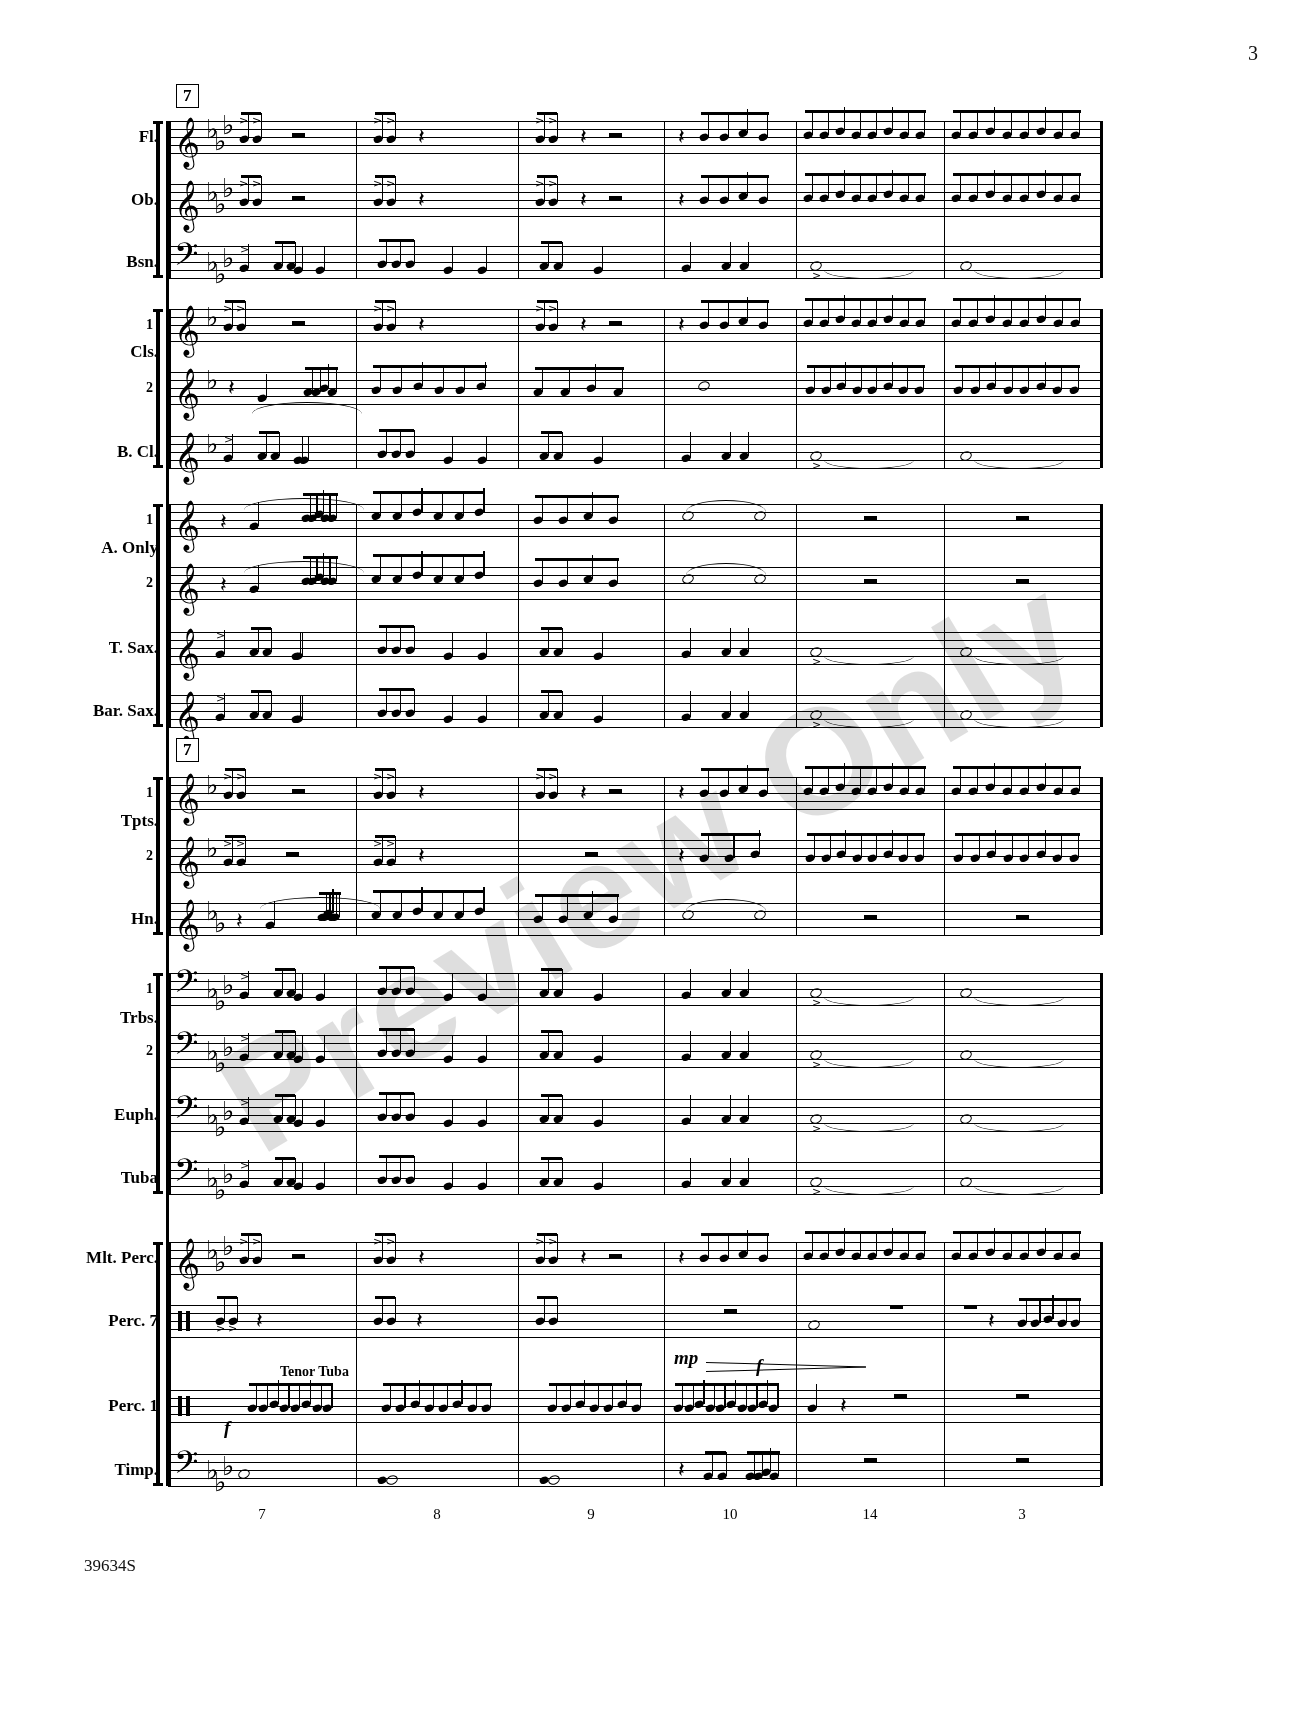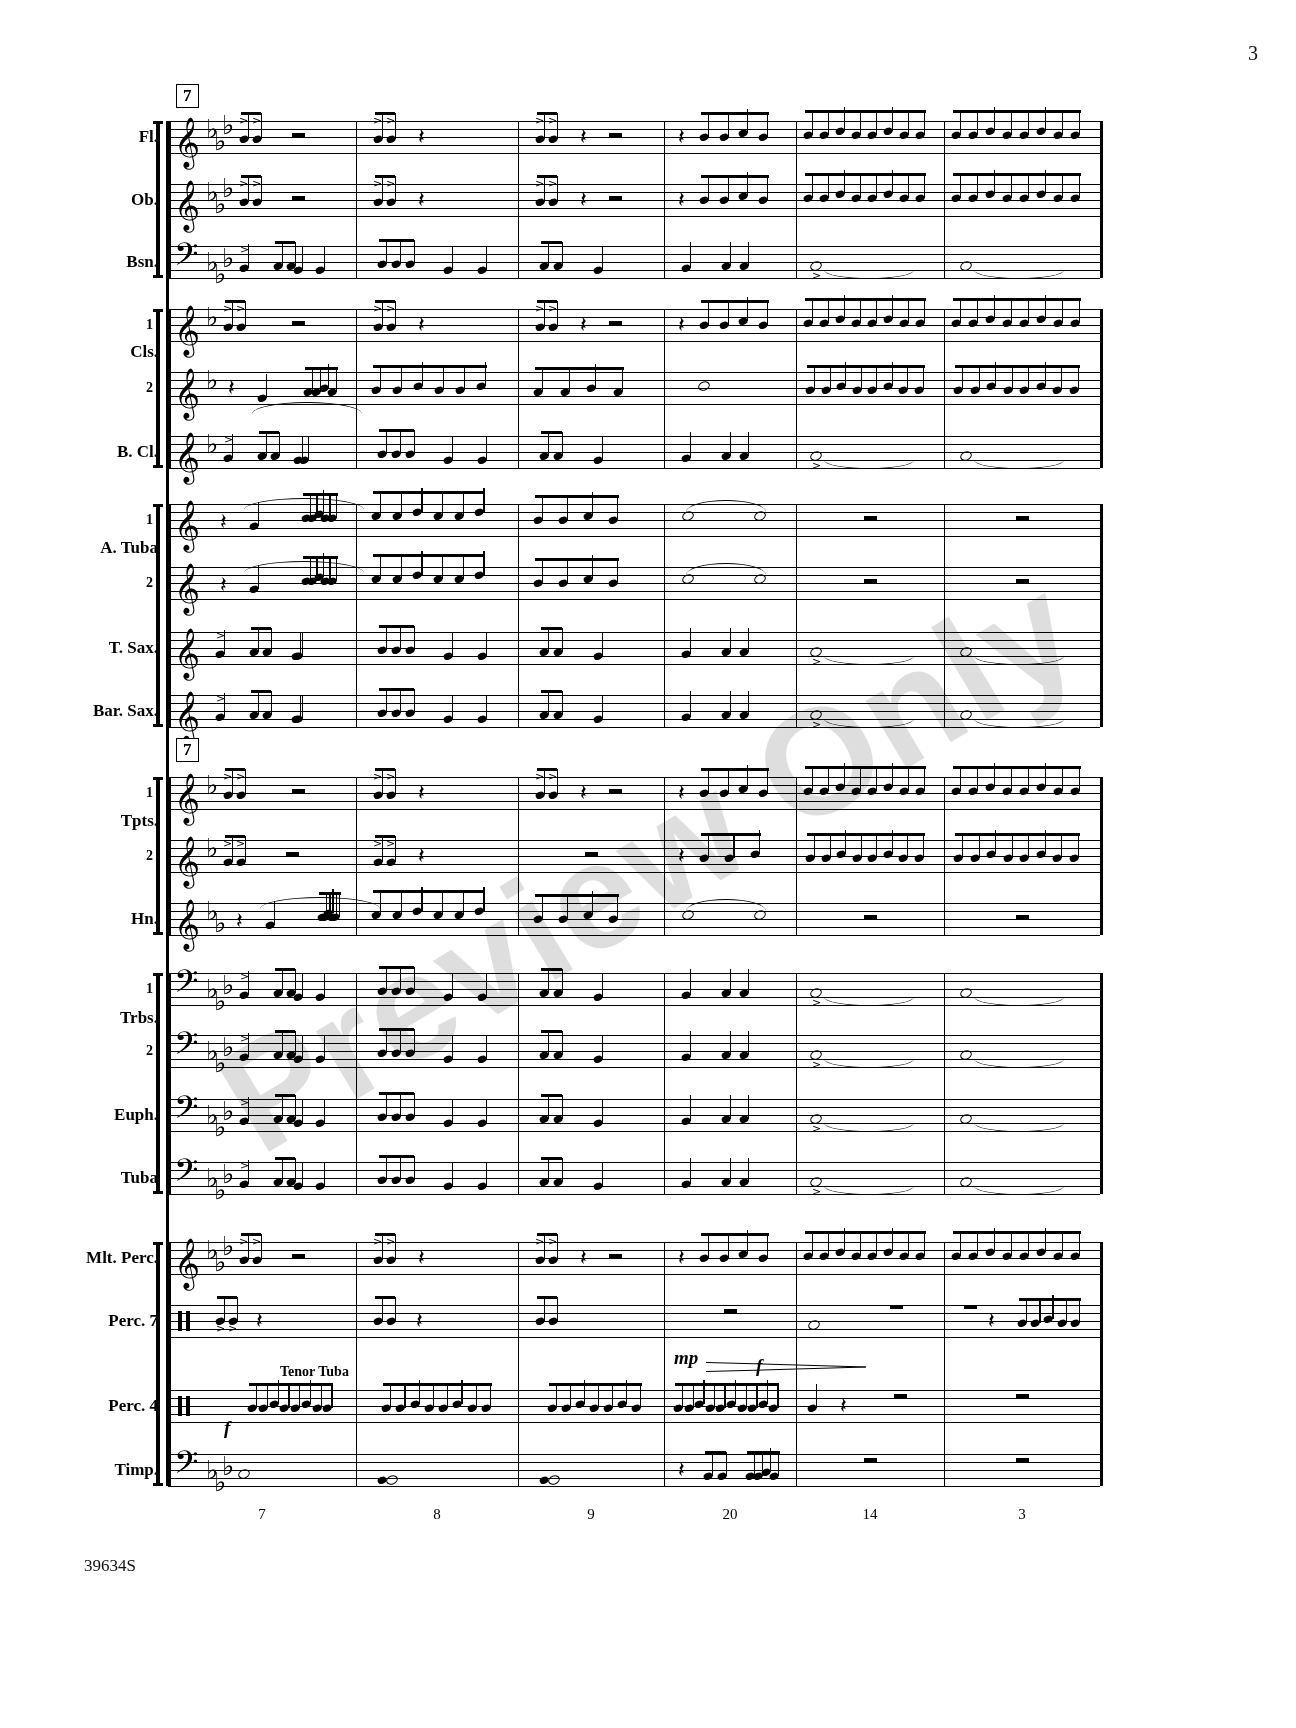--- a/index.html
+++ b/index.html
@@ -232,37 +232,37 @@
       <div class="staff" style="left: 168px; top: 1305px; width: 932px;"></div>
       <div class="staff" style="left: 168px; top: 1390px; width: 932px;"></div>
       <div class="staff" style="left: 168px; top: 1454px; width: 932px;"></div>
       <div class="inst-label" style="right: 1138px; top: 137px;">Fl.</div>
       <div class="inst-label" style="right: 1138px; top: 200px;">Ob.</div>
       <div class="inst-label" style="right: 1138px; top: 262px;">Bsn.</div>
       <div class="inst-label" style="right: 1138px; top: 352px;">Cls.</div>
       <div class="num-label" style="left: 146px; top: 325px;">1</div>
       <div class="num-label" style="left: 146px; top: 388px;">2</div>
       <div class="inst-label" style="right: 1138px; top: 452px;">B. Cl.</div>
-      <div class="inst-label" style="right: 1138px; top: 548px;">A. Tuba</div>
+      <div class="inst-label" style="right: 1138px; top: 548px;">A. Only</div>
       <div class="num-label" style="left: 146px; top: 520px;">1</div>
       <div class="num-label" style="left: 146px; top: 583px;">2</div>
       <div class="inst-label" style="right: 1138px; top: 648px;">T. Sax.</div>
       <div class="inst-label" style="right: 1138px; top: 711px;">Bar. Sax.</div>
       <div class="inst-label" style="right: 1138px; top: 821px;">Tpts.</div>
       <div class="num-label" style="left: 146px; top: 793px;">1</div>
       <div class="num-label" style="left: 146px; top: 856px;">2</div>
       <div class="inst-label" style="right: 1138px; top: 919px;">Hn.</div>
       <div class="inst-label" style="right: 1138px; top: 1018px;">Trbs.</div>
       <div class="num-label" style="left: 146px; top: 989px;">1</div>
       <div class="num-label" style="left: 146px; top: 1051px;">2</div>
       <div class="inst-label" style="right: 1138px; top: 1115px;">Euph.</div>
       <div class="inst-label" style="right: 1138px; top: 1178px;">Tuba</div>
       <div class="inst-label" style="right: 1138px; top: 1258px;">Mlt. Perc.</div>
       <div class="inst-label" style="right: 1138px; top: 1321px;">Perc. 7</div>
-      <div class="inst-label" style="right: 1138px; top: 1406px;">Perc. 4</div>
+      <div class="inst-label" style="right: 1138px; top: 1406px;">Perc. 1</div>
       <div class="inst-label" style="right: 1138px; top: 1470px;">Timp.</div>
       <div class="glyph clef-g" style="left: 174px; top: 142px;">𝄞</div>
       <div class="glyph keysig" style="left: 206px; top: 129px;">♭</div>
       <div class="glyph keysig" style="left: 214px; top: 141px;">♭</div>
       <div class="glyph keysig" style="left: 222px; top: 125px;">♭</div>
       <div class="glyph clef-g" style="left: 174px; top: 205px;">𝄞</div>
       <div class="glyph keysig" style="left: 206px; top: 192px;">♭</div>
       <div class="glyph keysig" style="left: 214px; top: 204px;">♭</div>
       <div class="glyph keysig" style="left: 222px; top: 188px;">♭</div>
       <div class="glyph clef-f" style="left: 174px; top: 258px;">𝄢</div>
@@ -361,21 +361,21 @@
       <div class="barline" style="left: 518px; top: 1242px; height: 244px;"></div>
       <div class="barline" style="left: 664px; top: 1242px; height: 244px;"></div>
       <div class="barline" style="left: 796px; top: 1242px; height: 244px;"></div>
       <div class="barline" style="left: 944px; top: 1242px; height: 244px;"></div>
       <div class="barline thick" style="left: 1100px; top: 1242px; height: 244px;"></div>
       <div class="rehearsal" style="left: 176px; top: 84px;">7</div>
       <div class="rehearsal" style="left: 176px; top: 738px;">7</div>
       <div class="measnum" style="left: 242px; top: 1506px;">7</div>
       <div class="measnum" style="left: 417px; top: 1506px;">8</div>
       <div class="measnum" style="left: 571px; top: 1506px;">9</div>
-      <div class="measnum" style="left: 710px; top: 1506px;">20</div>
+      <div class="measnum" style="left: 710px; top: 1506px;">10</div>
       <div class="measnum" style="left: 850px; top: 1506px;">14</div>
       <div class="measnum" style="left: 1002px; top: 1506px;">3</div>
       <div class="notehead" style="left: 244px; top: 139px;"></div>
       <div class="notehead" style="left: 257px; top: 139px;"></div>
       <div class="stem" style="left: 248px; top: 113px; height: 26px;"></div>
       <div class="stem" style="left: 261px; top: 113px; height: 26px;"></div>
       <div class="beam" style="left: 241px; top: 112px; width: 20px;"></div>
       <div class="accent" style="left: 239px; top: 115px;">&gt;</div>
       <div class="accent" style="left: 252px; top: 115px;">&gt;</div>
       <div class="rest-m" style="left: 292px; top: 133px;"></div>

